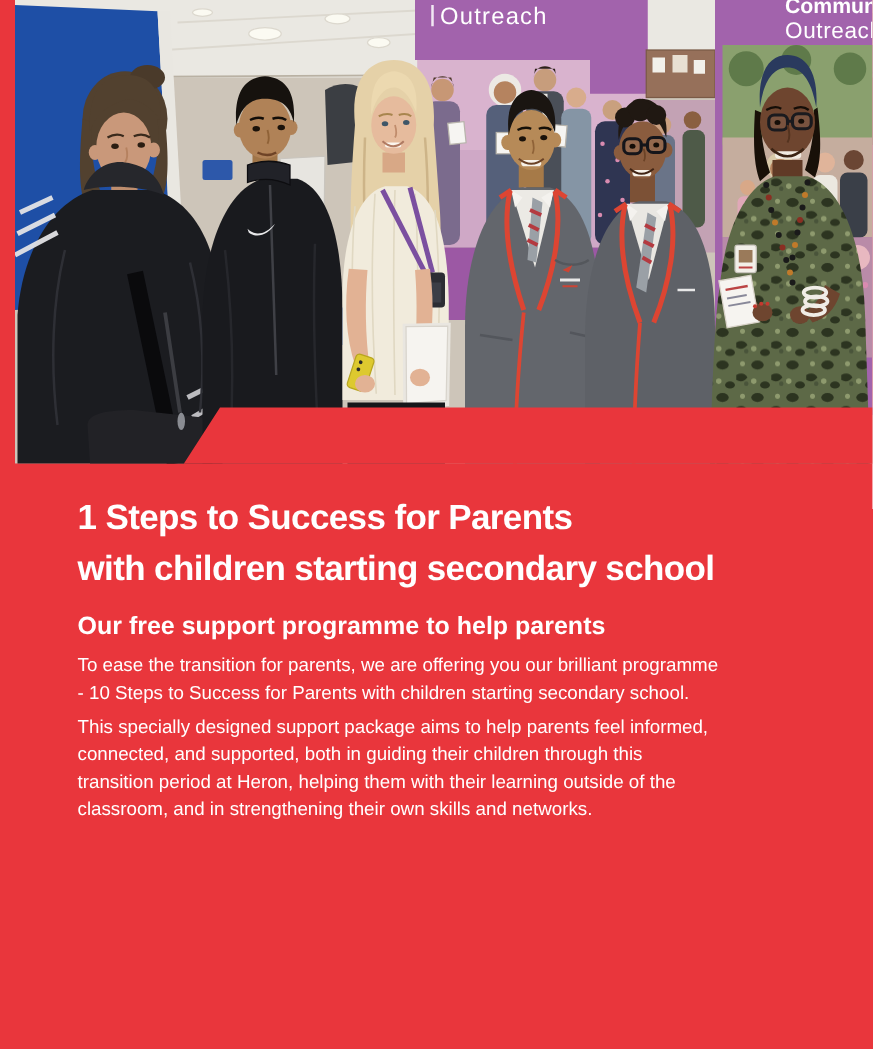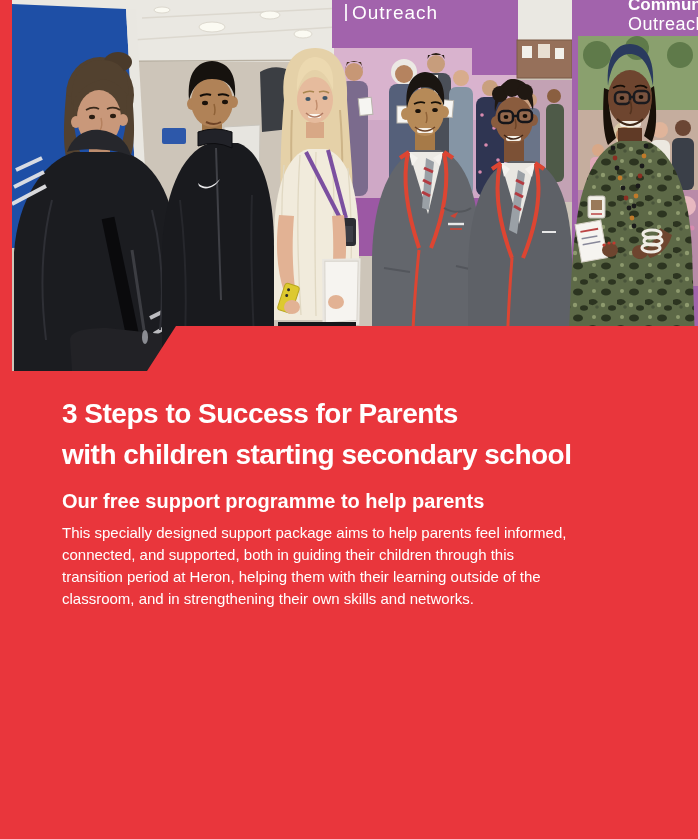--- a/index.html
+++ b/index.html
@@ -408,22 +408,24 @@
           <ellipse cx="641" cy="241" rx="9" ry="4"></ellipse>
           <ellipse cx="639" cy="248" rx="9" ry="4"></ellipse>
         </g>
       </g>
 
       <path d="M0,371 L135,371 L164,326 L698,326 L698,372 L0,372 Z" fill="#e9363c"></path>
     </svg>
   </div>
 
   <div class="content">
-    <h1>3 Steps to Success for Parents
+    <h1>1 Steps to Success for Parents
 with children starting secondary school</h1>
     <h2>Our free support programme to help parents</h2>
+    <p>To ease the transition for parents, we are offering you our brilliant programme
+- 10 Steps to Success for Parents with children starting secondary school.</p>
     <p>This specially designed support package aims to help parents feel informed,
 connected, and supported, both in guiding their children through this
 transition period at Heron, helping them with their learning outside of the
 classroom, and in strengthening their own skills and networks.</p>
   </div>
 
 </div>
 
 </body></html>

